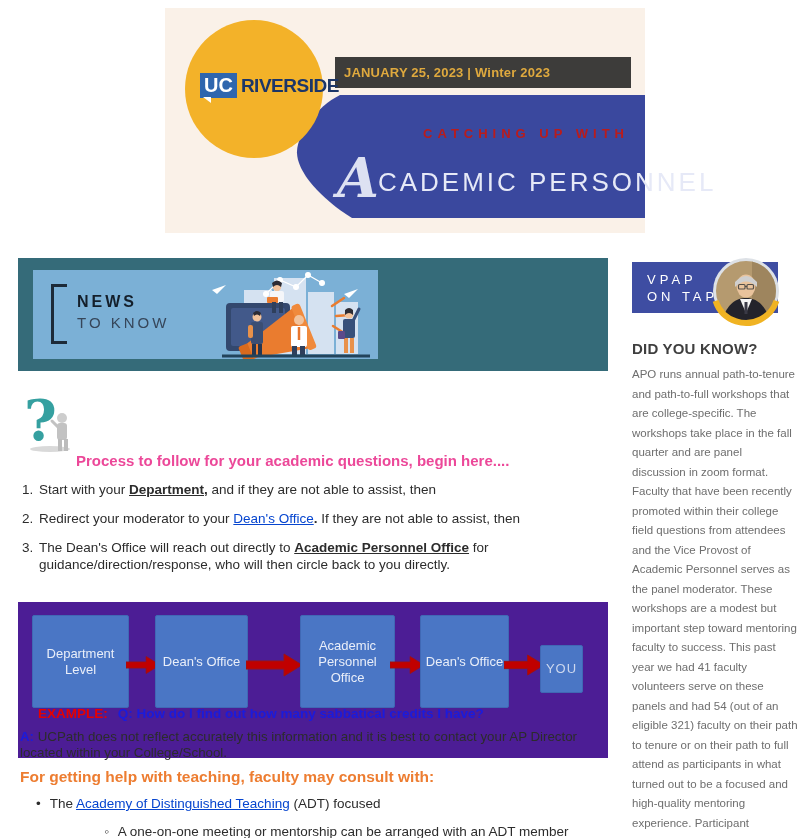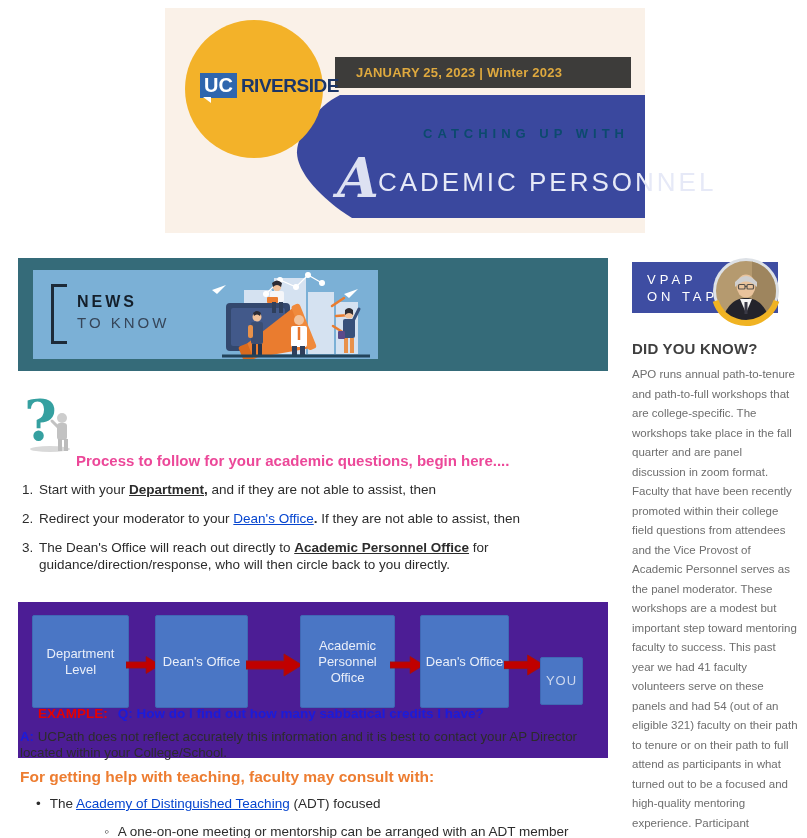--- a/index.html
+++ b/index.html
@@ -5,22 +5,22 @@
   html,body{margin:0;padding:0;background:#ffffff;}
   body{width:807px;height:838px;position:relative;overflow:hidden;
        font-family:"Liberation Sans",sans-serif;-webkit-font-smoothing:antialiased;}
   .abs{position:absolute;}
 
   
   .header-banner{left:165px;top:8px;width:480px;height:225px;background:#faf1e8;}
   .blue-shape{left:125px;top:85px;width:355px;height:133px;}
   .date-bar{left:170px;top:49px;width:296px;height:31px;background:#3d3c3a;
             color:#dfa93e;font-weight:bold;font-size:13px;line-height:31px;
-            padding-left:21px;box-sizing:border-box;letter-spacing:.2px;}
-  .catching{right:16px;top:118px;color:#0c4a6e;font-size:13px;letter-spacing:5px;font-weight:bold;}
+            padding-left:9px;box-sizing:border-box;letter-spacing:.2px;}
+  .catching{right:16px;top:118px;color:#b91c1c;font-size:13px;letter-spacing:5px;font-weight:bold;}
   .acad-row{left:172px;top:132px;color:#e6e9f7;font-size:26px;letter-spacing:3px;white-space:nowrap;}
   .script-a{font-family:"DejaVu Serif",serif;font-style:italic;font-size:54px;
             color:#dde1f2;position:relative;top:6px;margin-right:-4px;font-weight:bold;}
   .logo-circle{left:20px;top:12px;width:138px;height:138px;border-radius:50%;background:#f3b229;}
   .logo-row{left:15px;top:53px;display:flex;align-items:center;gap:4px;}
   .uc-box{background:#2f66ae;color:#ffffff;font-weight:bold;font-size:20px;
           padding:1px 4px 2px 4px;position:relative;line-height:22px;}
   .uc-box::after{content:'';position:absolute;left:3px;bottom:-5px;
           border-left:8px solid transparent;border-top:6px solid #ffffff;}
   .riverside{color:#1c3668;font-weight:bold;font-size:19px;letter-spacing:-0.5px;}
@@ -217,21 +217,21 @@
     </div>
   <svg class="arrow" style="left:372px;" width="34" height="24" viewBox="0 0 44 24">
       <path d="M0 8 H26 V1 L44 12 L26 23 V16 H0 Z" fill="#c00000" stroke="#9c1414" stroke-width="1"></path>
     </svg>
   <div class="fbox big" style="left:402px;width:89px;">
       <span>Dean's Office</span>
     </div>
   <svg class="arrow" style="left:486px;" width="40" height="24" viewBox="0 0 44 24">
       <path d="M0 8 H26 V1 L44 12 L26 23 V16 H0 Z" fill="#c00000" stroke="#9c1414" stroke-width="1"></path>
     </svg>
-  <div class="fbox" style="left:522px;top:43px;width:43px;height:48px;letter-spacing:1px;color:#ccd7ee;margin-top:12px;">
+  <div class="fbox" style="left:522px;top:43px;width:43px;height:48px;letter-spacing:1px;color:#ccd7ee;">
       <span>YOU</span>
     </div>
 </div>
 
 <div class="abs example-line">
   <span class="example-label">EXAMPLE:</span><span class="example-q">Q: How do I find out how many sabbatical credits I have?</span>
 </div>
 <div class="abs answer">
   <span class="answer-label">A:</span><span> UCPath does not reflect accurately this information and it is best to contact your AP Director located within your College/School.</span>
 </div>

